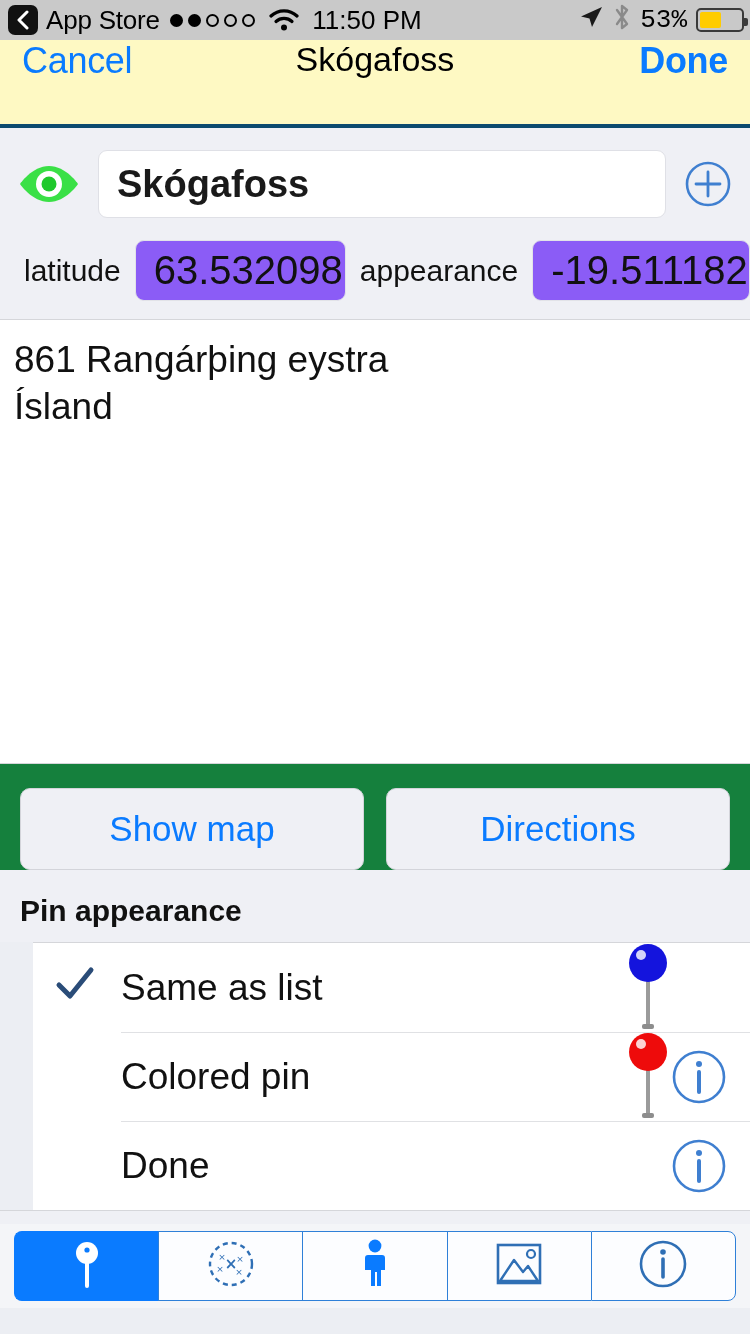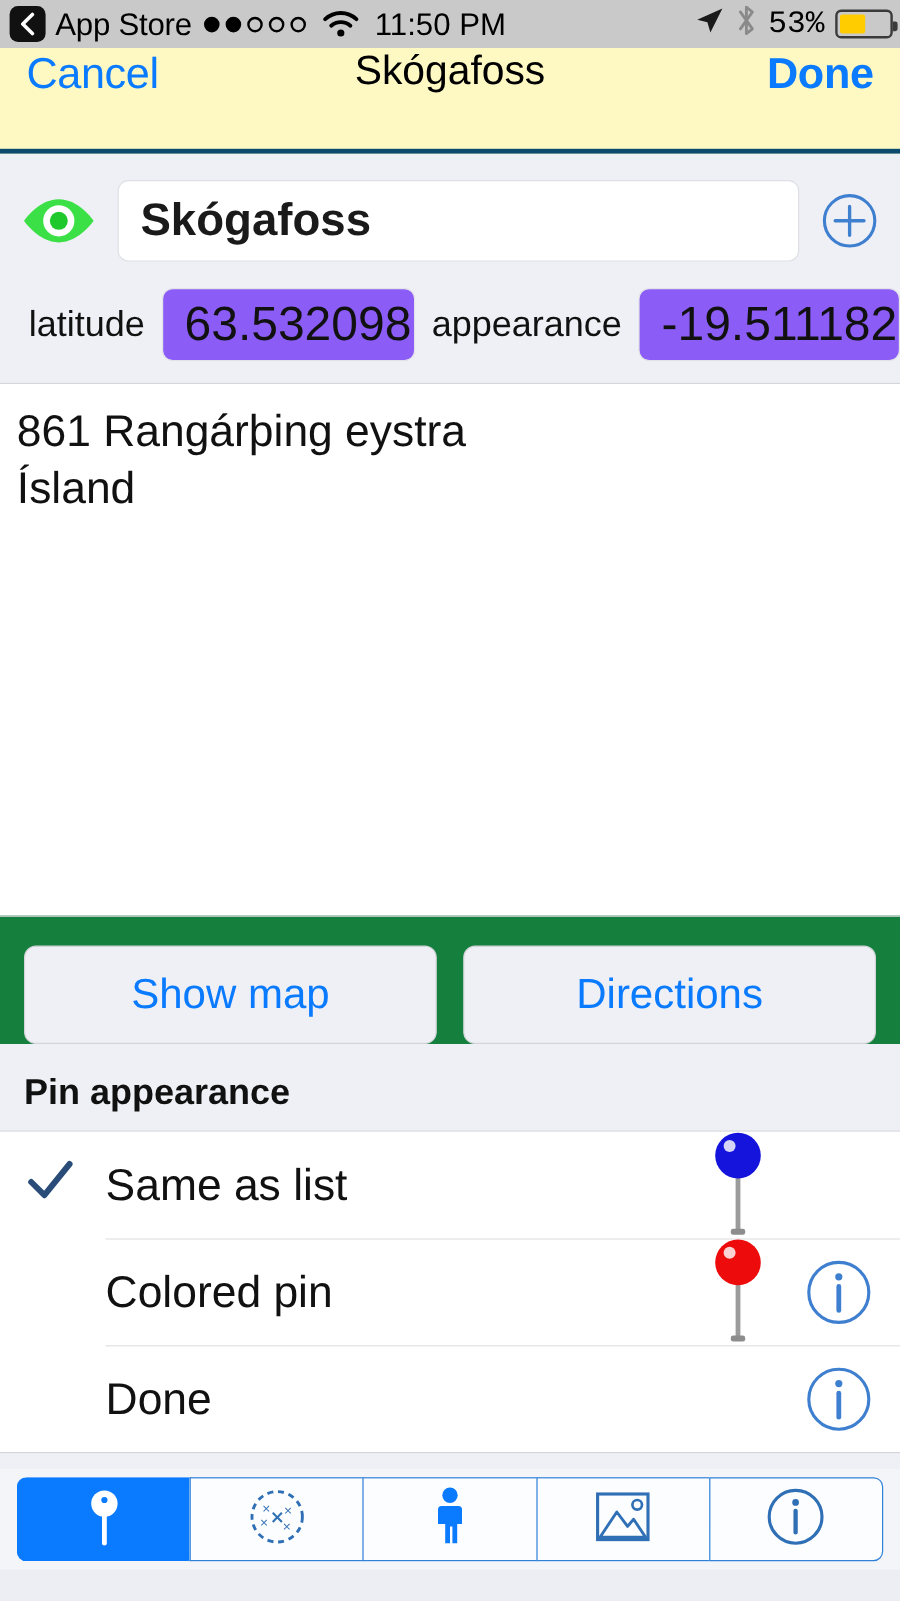--- a/index.html
+++ b/index.html
@@ -96,21 +96,21 @@
     flex:1; height:82px; border:1px solid #d3d4da; border-radius:10px;
     background:#eff0f5; color:#0a7bff; font-size:35px;
     display:flex; align-items:center; justify-content:center;
   }
   .section-head {
     background:#eff0f5; font-size:30px; font-weight:bold; color:#111;
     padding:24px 20px 14px 20px;
   }
 
   
-  .list { background:#fff; border-top:1px solid #d5d6da; }
+  .list { background:#fff; border-top:1px solid #d5d6da;margin-left:33px; }
   .row {
     height:89px; display:flex; align-items:center; position:relative;
     padding-left:22px;
   }
   .row + .row .rowline {
     position:absolute; left:88px; right:0; top:0; height:1px; background:#e0e1e4;
   }
   .check { width:66px; font-size:42px; color:#2a4c78; }
   .row-label { font-size:37px; color:#111; }
   .pin-slot { position:absolute; left:580px; top:-2px; width:70px; height:95px; }

